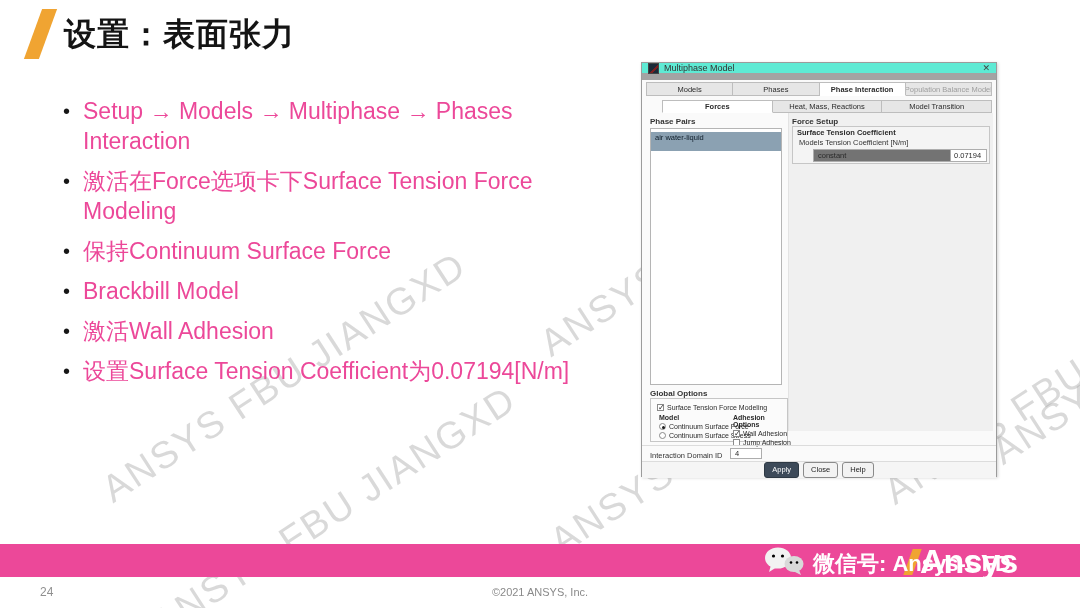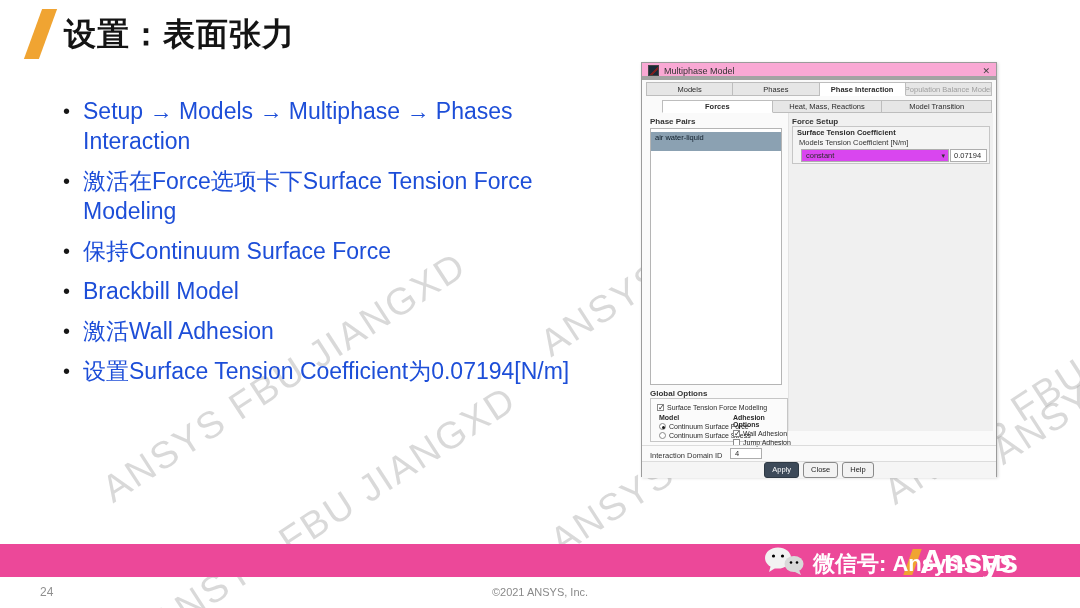--- a/index.html
+++ b/index.html
@@ -9,28 +9,28 @@
   
   .wm { position:absolute; z-index:1; font-size:38px; letter-spacing:2px; color:rgba(165,165,165,0.42);
         white-space:nowrap; transform:rotate(-33deg); transform-origin:left bottom; pointer-events:none; }
 
   
   .slash { position:absolute; z-index:2; left:33px; top:9px; width:15px; height:50px; transform:skewX(-20deg); }
   .title { position:absolute; z-index:2; left:64px; top:13px; font-size:32px; font-weight:bold; color:#141414; letter-spacing:1px; }
 
   
   .bullets { position:absolute; z-index:2; left:60px; top:96px; width:512px; list-style:none; }
-  .bullets li { position:relative; padding-left:23px; font-size:23px; line-height:30px; color:#1d4ed8; margin-bottom:10px; }
+  .bullets li { position:relative; padding-left:23px; font-size:23px; line-height:30px; color:#ec4899; margin-bottom:10px; }
   .bullets li::before { content:"•"; position:absolute; left:3px; top:0; font-size:20px; color:#161616; }
   .bullets li.nowrap { white-space:nowrap; }
 
   
   .dialog { position:absolute; z-index:3; left:641px; top:62px; width:356px; height:415px;
             background:#fafafa; border:1px solid #9b9b9b; box-shadow:1px 1px 3px rgba(0,0,0,0.18); font-size:8px; color:#2a2a2a; }
-  .dlg-titlebar { position:absolute; left:0; top:0; right:0; height:17px; background:#f9a8d4; display:flex; align-items:flex-end; padding:0 6px; border-bottom:4px solid #a3a3a3; }
+  .dlg-titlebar { position:absolute; left:0; top:0; right:0; height:17px; background:#5eead4; display:flex; align-items:center; padding:0 6px; border-bottom:7px solid #a3a3a3; }
   .dlg-appicon { width:11px; height:11px; background:linear-gradient(135deg,#1b2a38 55%, #7a1f1f 55%, #7a1f1f 70%, #1b2a38 70%); border:1px solid #444; }
   .dlg-title { margin-left:5px; font-size:9px; color:#333; }
   .dlg-close { margin-left:auto; font-size:9px; color:#444; cursor:default; }
 
   .tabrow { position:absolute; left:4px; right:4px; display:flex; }
   .tabrow.main { top:19px; height:14px; }
   .tabrow.sub  { top:37px; height:13px;padding-left:16px; }
   .tab { flex:1; display:flex; align-items:center; justify-content:center; background:#e6e6e6;
          border:1px solid #bdbdbd; border-left-width:0; font-size:7.5px; color:#2a2a2a; overflow:hidden; white-space:nowrap; }
   .tab:first-child { border-left-width:1px; }
@@ -41,21 +41,21 @@
   .pp-label { left:8px; top:54px; }
   .listbox { position:absolute; left:8px; top:65px; width:132px; height:257px; background:#ffffff; border:1px solid #b5b5b5; padding-top:3px; }
   .listbox .item { height:19px; line-height:12px; font-size:7.5px; padding-left:4px; color:#1d2b36; }
   .listbox .item.selected { color:#0e1c28; }
 
   .right-panel { position:absolute; left:146px; top:50px; width:205px; height:318px; background:#f0f0f0; border-left:1px solid #e3e3e3; }
   .fs-label { left:150px; top:54px; }
   .groupbox { position:absolute; left:150px; top:63px; width:198px; height:38px; border:1px solid #c6c6c6; background:#f4f4f4;padding-left:24px; }
   .group-title { position:absolute; left:4px; top:1px; font-weight:bold; font-size:7.5px; }
   .field-label { position:absolute; left:6px; top:11px; font-size:7.5px; color:#333; }
-  .combo { position:absolute; left:8px; top:22px; width:148px; height:13px; background:#d946ef; border:1px solid #adadad; display:flex; align-items:center; }
+  .combo { position:absolute; left:20px; top:22px; width:148px; height:13px; background:#737373; border:1px solid #adadad; display:flex; align-items:center; }
   .combo .val { font-size:7.5px; padding-left:4px; }
   .combo .arrow { margin-left:auto; padding-right:3px; font-size:7px; color:#333; }
   .combo .arrow::after { content:"▾"; }
   .coef-input { position:absolute; left:157px; top:22px; width:37px; height:13px; background:#fff; border:1px solid #adadad; font-size:7.5px; line-height:12px; padding-left:3px; }
 
   .go-label { left:8px; top:326px; }
   .go-box { position:absolute; left:8px; top:335px; width:138px; height:44px; border:1px solid #c6c6c6; background:#fbfbfb; font-size:7px; }
   .chk-row, .rad-row { display:flex; align-items:center; white-space:nowrap; }
   .chk { width:7px; height:7px; border:1px solid #8a8a8a; background:#fff; margin-right:3px; position:relative; flex:none; }
   .chk.checked::after { content:"✓"; position:absolute; left:0px; top:-2px; font-size:8px; color:#1a1a1a; }

